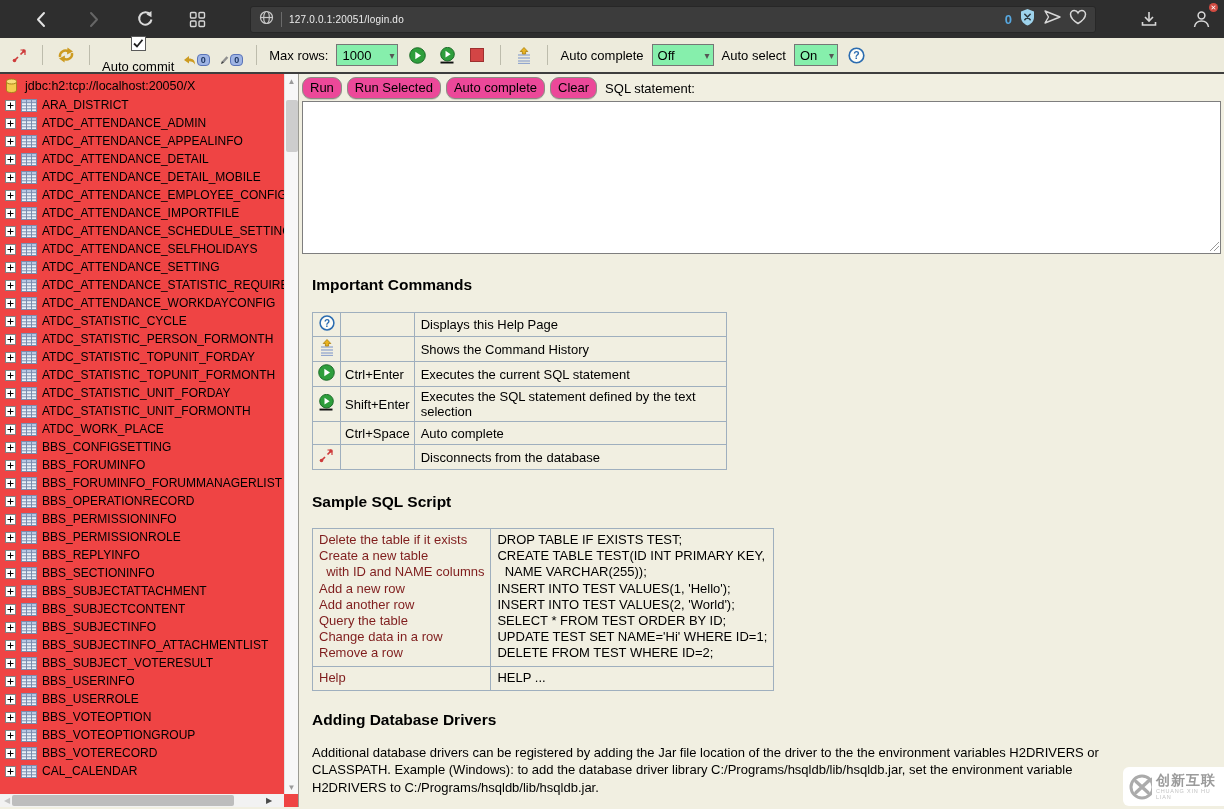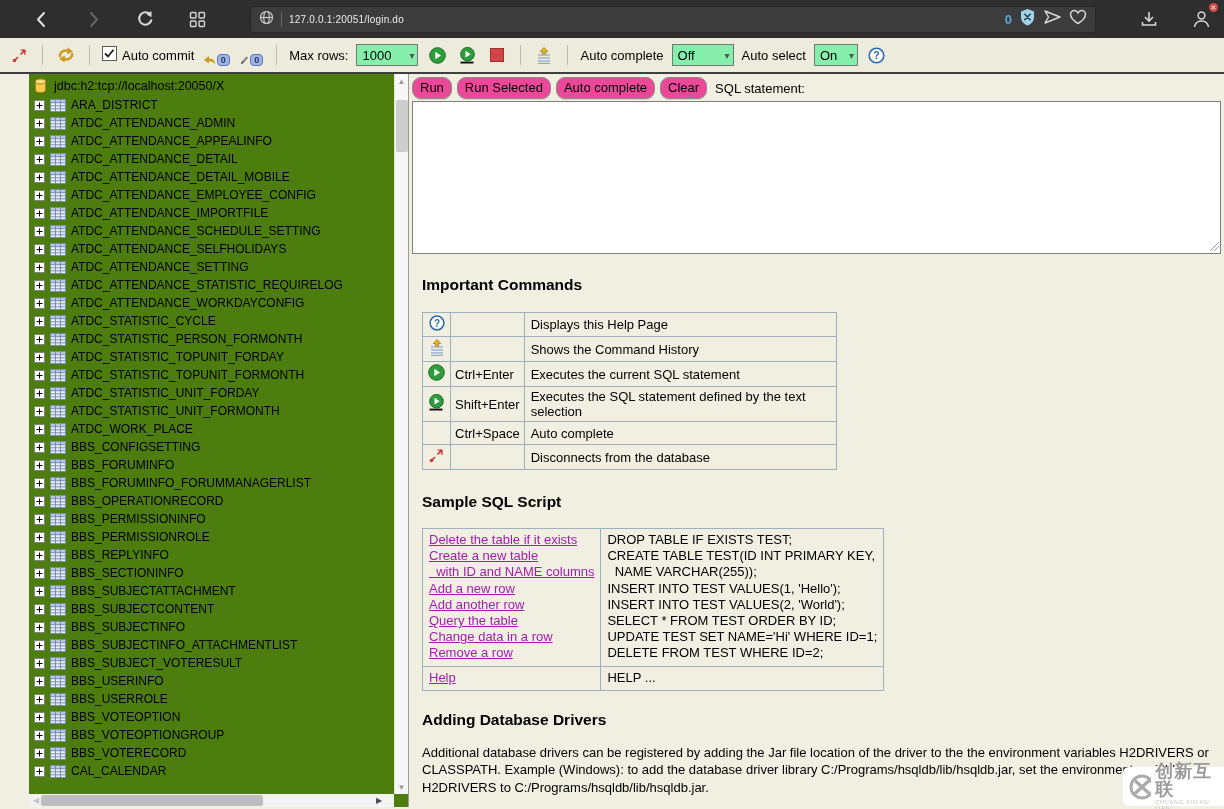--- a/index.html
+++ b/index.html
@@ -16,34 +16,34 @@
   .blocked-count { color:#57A8E0; font-weight:bold; font-size:13px; }
   .profile-wrap { position:relative; }
   .badge { position:absolute; top:-3px; right:-4px; width:9px; height:9px; background:#D14B41; border-radius:50%;
            color:#fff; font-size:7px; line-height:9px; text-align:center; }
 
   
   .toolbar { height:36px; background:#EDEBDC; border-bottom:2px solid #3E3E3E; display:flex; align-items:center;
              padding:0 8px; gap:8px; font-size:13px; color:#000; }
   .tsep { width:1px; height:20px; background:#BDBCAC; margin:0 4px; flex:none; }
   .ticonbtn { display:flex; align-items:center; justify-content:center; width:22px; height:22px; cursor:pointer; flex:none; }
-  .cb-wrap { display:flex; align-items:center; gap:5px; }
+  .cb-wrap { display:flex; align-items:center; gap:5px;flex-direction:column; }
   .select { display:inline-flex; align-items:center; justify-content:space-between; background:#86efac;
             border:1px solid #767676; height:22px; padding:0 3px 0 5px; font-size:13px; gap:6px; cursor:pointer; }
   .select .chev { color:#555; font-size:10px; }
   .sel-maxrows { width:62px; }
   .sel-off { width:62px; }
   .sel-on  { width:44px; }
   .mini-ic { display:flex; align-items:flex-end; gap:1px; }
   .blue-zero { display:inline-block; background:#9FB4E4; border:1px solid #5A74B8; color:#1F3864; font-size:9px;
                font-weight:bold; line-height:10px; padding:0 3px; border-radius:4px; }
 
   
   .content { display:flex; height:733px; }
-  .tree-frame { width:379px; background:#4d7c0f; position:relative; overflow:hidden; flex:none;margin-left:29px; }
+  .tree-frame { width:298px; background:#ef4444; position:relative; overflow:hidden; flex:none; }
   .tree-inner { padding:3px 0 0 5px; }
   .tree-row { display:flex; align-items:center; height:18px; gap:5px; white-space:nowrap; cursor:pointer; }
   .tree-row .tlabel { font-size:12px; color:#000; }
   .expander, .ticon, .dbicon { display:flex; align-items:center; flex:none; }
   .conn .tlabel { font-size:12.5px; }
   .conn { gap:7px; margin-bottom:1px; }
 
   .vscroll { position:absolute; top:0; right:0; bottom:13px; width:14px; background:#F7F7F7; border-left:1px solid #E3E3E3; }
   .vscroll .arr { height:14px; display:flex; align-items:center; justify-content:center; color:#9a9a9a; font-size:8px; }
   .vscroll .arr.down { position:absolute; bottom:0; left:0; right:0; }
@@ -74,28 +74,28 @@
   .help-h.drivers { margin-top:20px; margin-bottom:15px; }
   table.help { border-collapse:collapse; }
   table.help td { border:1px solid #9FAFBE; font-size:13px; color:#000; padding:2px 6px; vertical-align:middle; }
   #commands-table td.iconc { width:28px; text-align:center; padding:2px 3px; height:23px; }
   #commands-table td.keyc  { width:72px; padding:2px 4px; }
   #commands-table td.descc { width:312px; }
   #sample-table td { vertical-align:top; padding:3px 6px 4px 6px; }
   #sample-table .linksc { width:160px; }
   #sample-table .sqlc { width:256px; }
   .sline { font-size:13px; line-height:16.2px; white-space:pre; }
-  .slink { color:#a21caf; cursor:pointer;text-decoration:underline; }
+  .slink { color:#7f1d1d; cursor:pointer; }
   .drivers-p { font-size:13px; line-height:17.5px; color:#000; max-width:818px; }
 
   
   .watermark { position:absolute; right:0; bottom:3px; width:101px; height:39px; background:#fff;
                border-radius:6px 0 0 6px; display:flex; align-items:center; gap:4px; padding:0 4px 0 6px; }
   .wm-text { display:flex; flex-direction:column; line-height:1; }
-  .wm-cn { font-size:18px; font-weight:bold; color:#9B9B9B; letter-spacing:1px; }
+  .wm-cn { font-size:14px; font-weight:bold; color:#9B9B9B; letter-spacing:1px; }
   .wm-en { font-size:5.5px; color:#C2C2C2; letter-spacing:.8px; margin-top:2px; }
 </style>
 </head>
 <body>
 
 <div class="chrome">
   <div class="navbtn">
     <svg width="15" height="17">
         <polyline points="10,2 4,8.5 10,15" fill="none" stroke="#E2E2E2" stroke-width="2" stroke-linecap="round" stroke-linejoin="round"></polyline>
       </svg>

